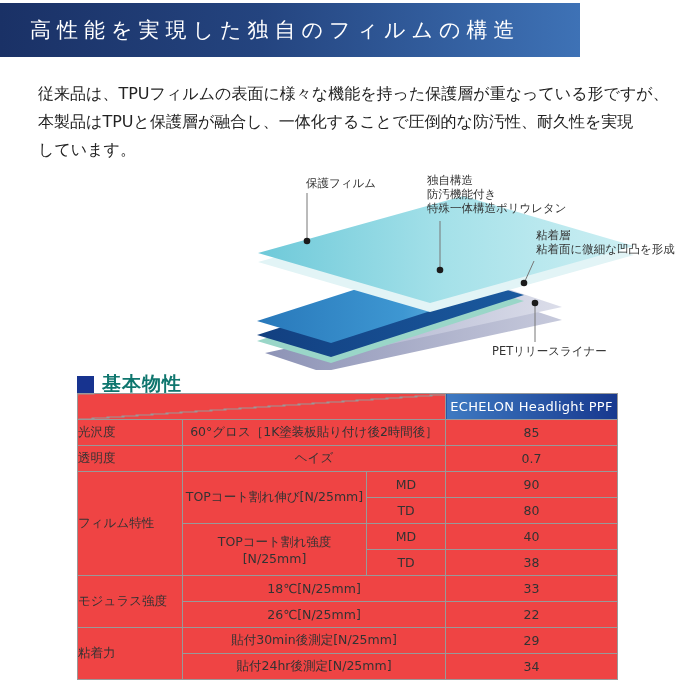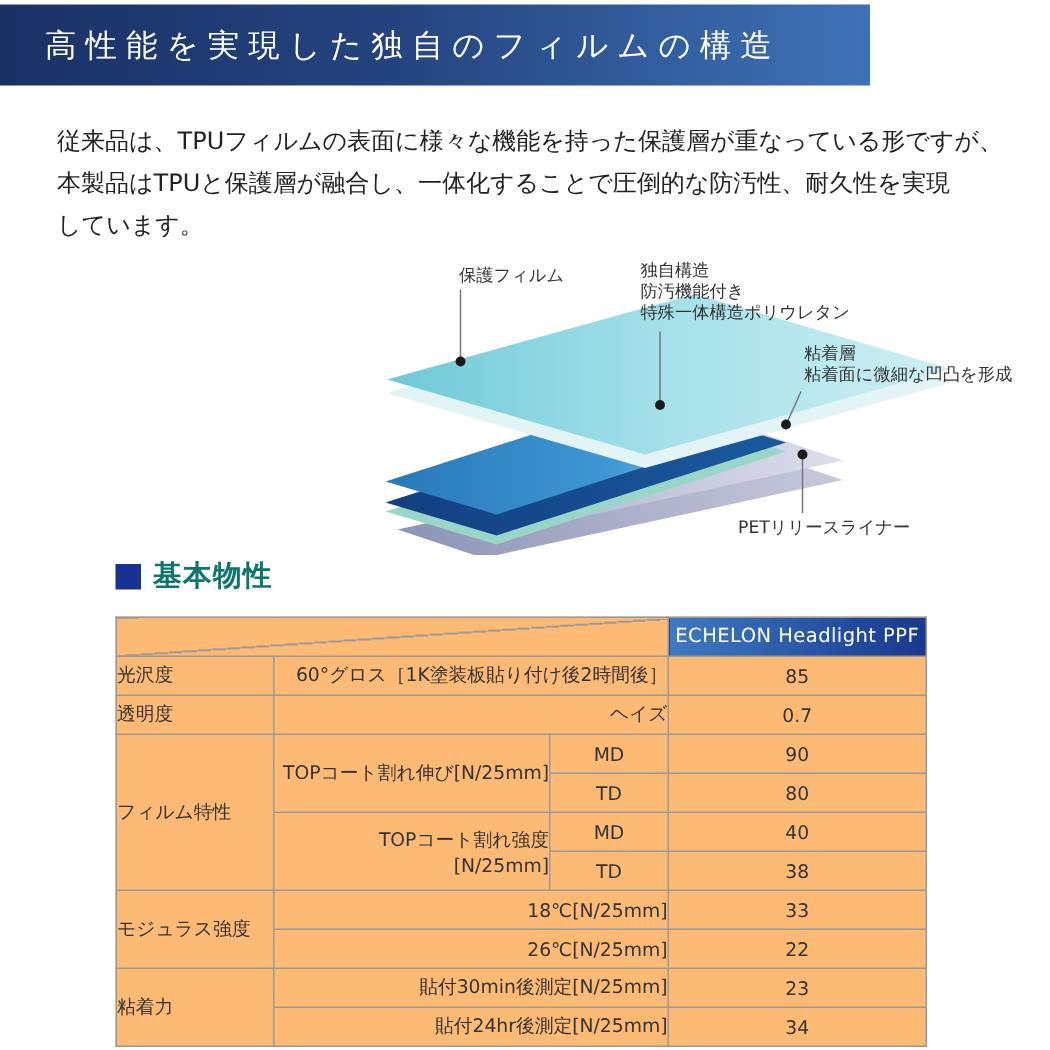--- a/index.html
+++ b/index.html
@@ -40,40 +40,40 @@
   .section-head{
     position:absolute;left:77px;top:371px;
     display:flex;align-items:center;gap:8px;
   }
   .section-square{width:17px;height:17px;background:#17338f;}
   .section-title{
     font-size:19px;font-weight:bold;color:#0f766e;letter-spacing:1px;
   }
   
   table.props{
-    position:absolute;left:77px;top:411px;width:540px;height:283px;
+    position:absolute;left:77px;top:393px;width:540px;height:283px;
     border-collapse:collapse;table-layout:fixed;
-    font-size:12.5px;color:#333333;background:#fdba74;
+    font-size:12.5px;color:#333333;background:#ef4444;
   }
   table.props th,table.props td{
     border:1px solid #999999;padding:0;height:25px;
     font-weight:normal;vertical-align:middle;
   }
   th.diag{
     background-image:linear-gradient(to bottom right,
       transparent calc(50% - 0.6px),#999999 calc(50% - 0.6px),
       #999999 calc(50% + 0.6px),transparent calc(50% + 0.6px));
   }
   th.prod{
     background:linear-gradient(90deg,#3e7ac2 0%,#17388e 100%);
     color:#ffffff;font-size:13px;font-weight:bold;height:26px;
     text-align:center;letter-spacing:0.3px;
   }
   td.cat{padding-left:12px;text-align:left;}
-  td.item{padding-left:14px;text-align:right;margin-top:38px;}
+  td.item{padding-left:14px;text-align:center;margin-top:38px;}
   td.dir,td.val{text-align:center;}
 </style>
 </head>
 <body>
 
 <div class="header-bar">
   <div class="header-title">高性能を実現した独自のフィルムの構造</div>
 </div>
 
 <div class="intro">
@@ -197,20 +197,20 @@
       <td class="item" colspan="2">18℃[N/25mm]</td>
       <td class="val">33</td>
     </tr>
     <tr>
       <td class="item" colspan="2">26℃[N/25mm]</td>
       <td class="val">22</td>
     </tr>
     <tr>
       <td class="cat" rowspan="2">粘着力</td>
       <td class="item" colspan="2">貼付30min後測定[N/25mm]</td>
-      <td class="val">23</td>
+      <td class="val">29</td>
     </tr>
     <tr>
       <td class="item" colspan="2">貼付24hr後測定[N/25mm]</td>
       <td class="val">34</td>
     </tr>
   </tbody>
 </table>
 
 </body></html>

